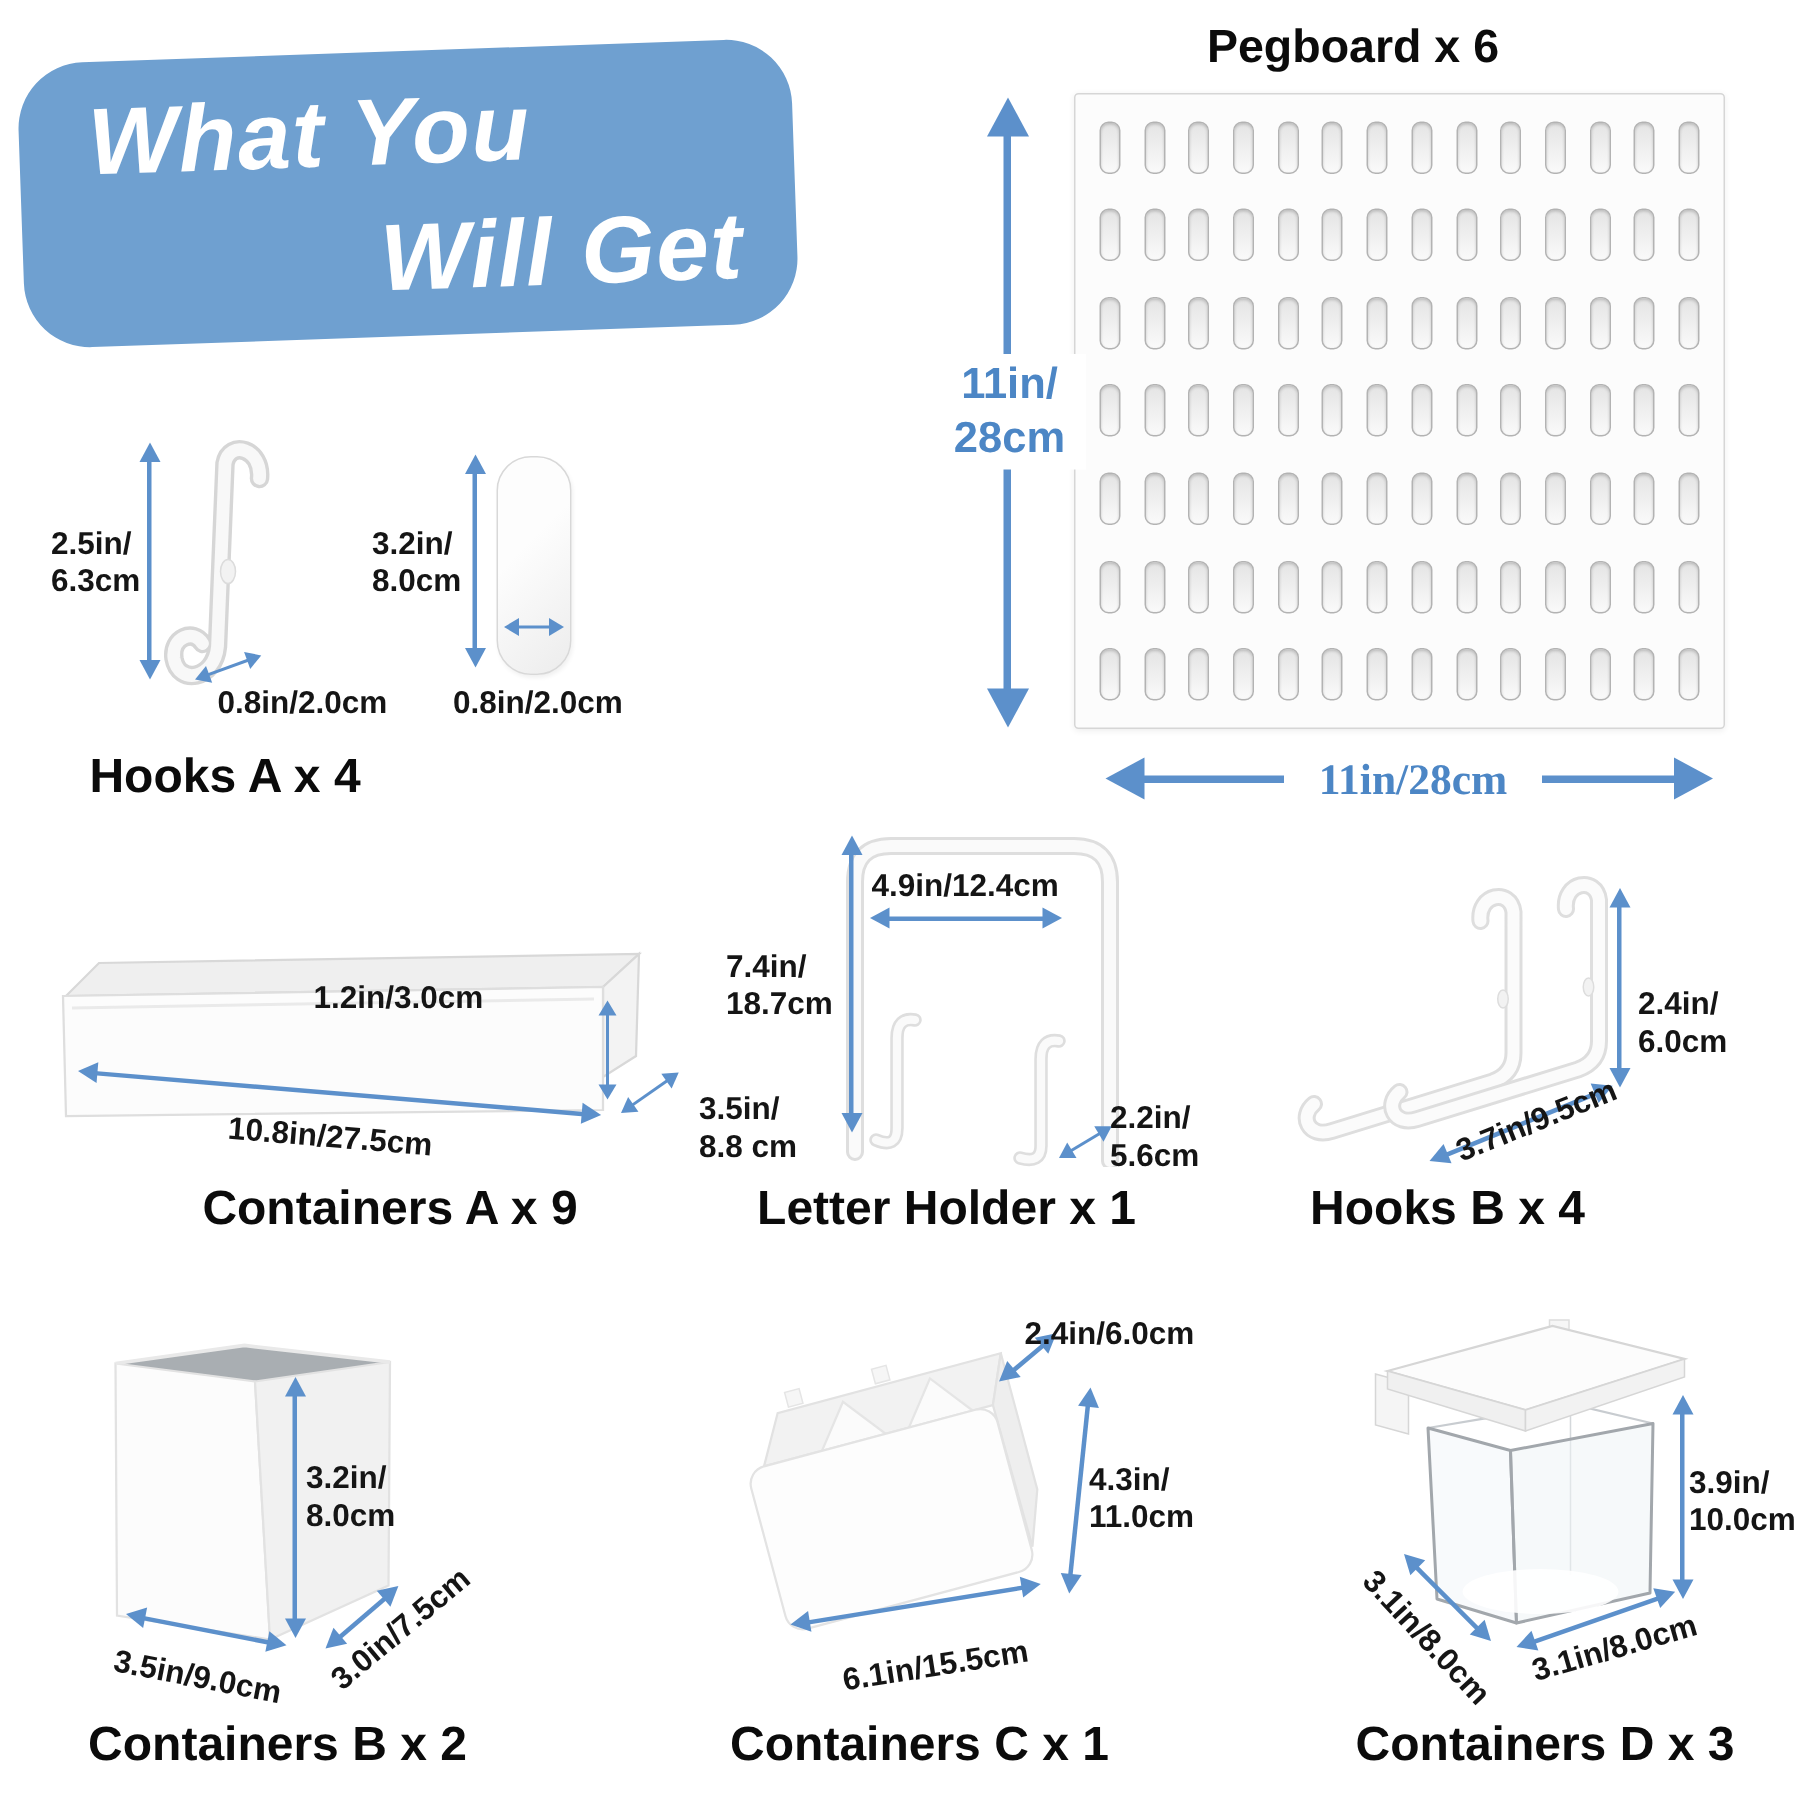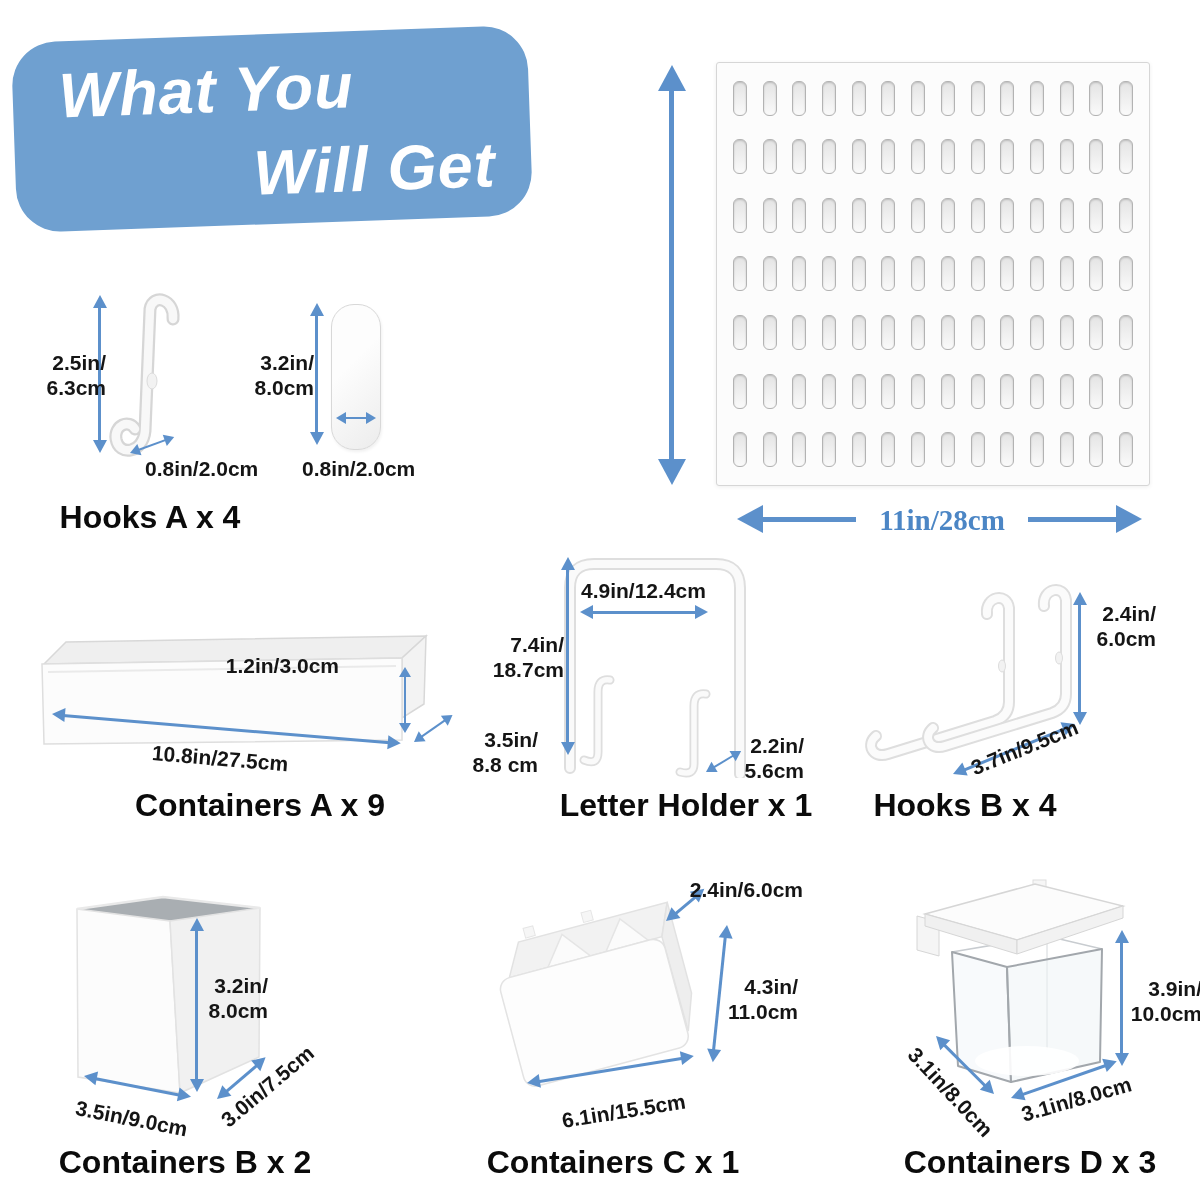--- a/index.html
+++ b/index.html
@@ -34,21 +34,21 @@
   .arr.big .sh{left:22px;right:22px;top:11.5px;height:5px;}
   .arr.big .a1{top:0;border-top-width:14px;border-bottom-width:14px;border-right-width:26px;}
   .arr.big .a2{top:0;border-top-width:14px;border-bottom-width:14px;border-left-width:26px;}
   .arr.sm{height:14px;}
   .arr.sm .sh{left:8px;right:8px;top:5.75px;height:2.5px;}
   .arr.sm .a1{top:1px;border-top-width:6px;border-bottom-width:6px;border-right-width:10px;}
   .arr.sm .a2{top:1px;border-top-width:6px;border-bottom-width:6px;border-left-width:10px;}
 
   
   .dim{position:absolute;font-weight:700;font-size:21px;line-height:1.2;color:#151515;
-       white-space:pre-line;text-align:right;transform-origin:left center;}
+       white-space:pre-line;text-align:left;transform-origin:left center;}
   .dim.rot{white-space:nowrap;text-align:left;}
   .blue-label{position:absolute;color:#4C86C5;font-weight:700;font-size:29px;line-height:1.25;
        text-align:center;background:#fff;white-space:pre-line;padding:2px 6px;}
   .item-label{position:absolute;font-weight:700;font-size:32px;color:#0b0b0b;text-align:center;
        white-space:nowrap;}
   .item-label.title{font-size:31px;}
 
   .clip-body{position:absolute;left:331px;top:304px;width:48px;height:144px;border-radius:23px;
        background:linear-gradient(135deg,#fdfdfd 40%,#ececec);border:1.5px solid #d8d8d8;
        box-shadow:1px 2px 3px rgba(0,0,0,.06);}
@@ -57,20 +57,21 @@
 </head>
 <body>
 
 <div class="stage">
 
   <div class="banner">
     <div class="l1">What You</div>
     <div class="l2">Will Get</div>
   </div>
 
+  <div class="item-label title" style="left:782px;top:13px;width:240px;">Pegboard x 6</div>
   <div class="board">
       <div class="slot"></div>
       <div class="slot"></div>
       <div class="slot"></div>
       <div class="slot"></div>
       <div class="slot"></div>
       <div class="slot"></div>
       <div class="slot"></div>
       <div class="slot"></div>
       <div class="slot"></div>
@@ -163,20 +164,22 @@
       <div class="slot"></div>
       <div class="slot"></div>
       <div class="slot"></div>
     </div>
 
   <div class="arr big" style="left:672px;top:51px;width:420px;transform:rotate(90deg);">
       <i class="a1"></i>
       <i class="sh"></i>
       <i class="a2"></i>
     </div>
+  <div class="blue-label" style="left:622px;top:236px;width:90px;">11in/
+28cm</div>
 
   <div class="arr big" style="left:737px;top:505px;width:405px;">
       <i class="a1"></i>
       <i class="sh"></i>
       <i class="a2"></i>
     </div>
   <div class="blue-label" style="left:856px;top:500px;width:160px;font-family:Liberation Serif, serif;">11in/28cm</div>
 
   <svg style="left:105px;top:285px;" width="92" height="182" viewBox="0 0 92 182">
     <path d="M 68 34 C 70 14 48 8 45 24 L 40 146 C 38 168 14 172 11 154 C 9 140 24 134 30 144" fill="none" stroke="#d6d6d6" stroke-width="13" stroke-linecap="round"></path>
@@ -261,36 +264,36 @@
     </div>
   <div class="dim" style="left:484px;top:632px;width:80px;">7.4in/
 18.7cm</div>
   <div class="arr sm" style="left:706px;top:765px;width:41px;transform:rotate(-31deg);">
       <i class="a1"></i>
       <i class="sh"></i>
       <i class="a2"></i>
     </div>
   <div class="dim" style="left:740px;top:733px;width:64px;">2.2in/
 5.6cm</div>
-  <div class="item-label" style="left:533px;top:787px;width:306px;text-align:center;">Letter Holder x 1</div>
+  <div class="item-label" style="left:478px;top:787px;width:306px;text-align:center;">Letter Holder x 1</div>
 
   <svg style="left:845px;top:580px;" width="255" height="205" viewBox="0 0 255 205">
     <path d="M 142 34 C 140 16 162 12 164 28 L 164 122 Q 164 136 150 141 L 43 174 C 27 179 21 164 31 156" fill="none" stroke="#dedede" stroke-width="12" stroke-linecap="round"></path>
     <path d="M 142 34 C 140 16 162 12 164 28 L 164 122 Q 164 136 150 141 L 43 174 C 27 179 21 164 31 156" fill="none" stroke="#fbfbfb" stroke-width="8" stroke-linecap="round"></path>
     <path d="M 199 26 C 197 8 219 4 221 20 L 221 114 Q 221 128 207 133 L 100 166 C 84 171 78 156 88 148" fill="none" stroke="#dedede" stroke-width="12" stroke-linecap="round"></path>
     <path d="M 199 26 C 197 8 219 4 221 20 L 221 114 Q 221 128 207 133 L 100 166 C 84 171 78 156 88 148" fill="none" stroke="#fbfbfb" stroke-width="8" stroke-linecap="round"></path>
     <ellipse cx="214" cy="78" rx="3.5" ry="6" fill="#f2f2f2" stroke="#dddddd" stroke-width="1"></ellipse>
     <ellipse cx="157" cy="86" rx="3.5" ry="6" fill="#f2f2f2" stroke="#dddddd" stroke-width="1"></ellipse>
   </svg>
   <div class="arr" style="left:1080px;top:584px;width:133px;transform:rotate(90deg);">
       <i class="a1"></i>
       <i class="sh"></i>
       <i class="a2"></i>
     </div>
-  <div class="dim" style="left:1092px;top:601px;width:64px;">2.4in/
+  <div class="dim" style="left:1092px;top:657px;width:64px;">2.4in/
 6.0cm</div>
   <div class="arr" style="left:953px;top:766px;width:132px;transform:rotate(-22.3deg);">
       <i class="a1"></i>
       <i class="sh"></i>
       <i class="a2"></i>
     </div>
   <div class="dim rot" style="left:972px;top:756px;transform:rotate(-22deg);">3.7in/9.5cm</div>
   <div class="item-label" style="left:843px;top:787px;width:244px;">Hooks B x 4</div>
 
   <svg style="left:66px;top:893px;" width="205" height="212" viewBox="0 0 205 212">

